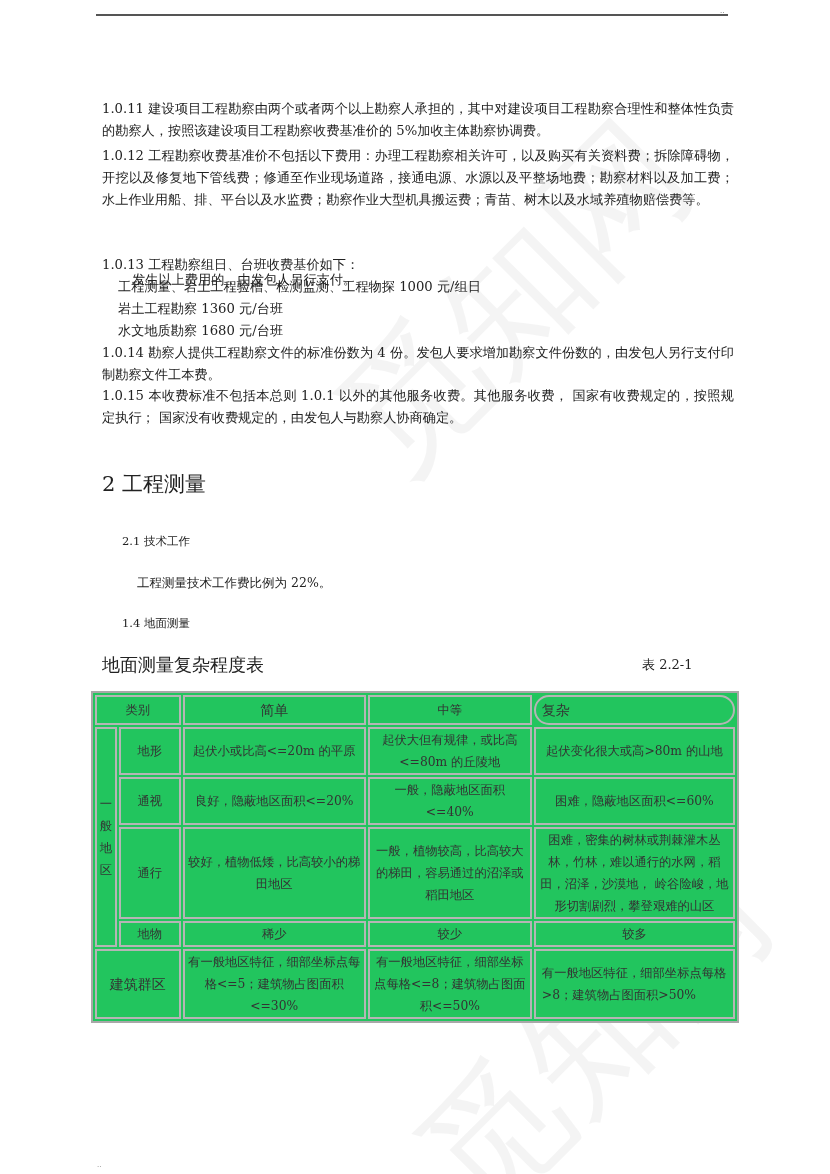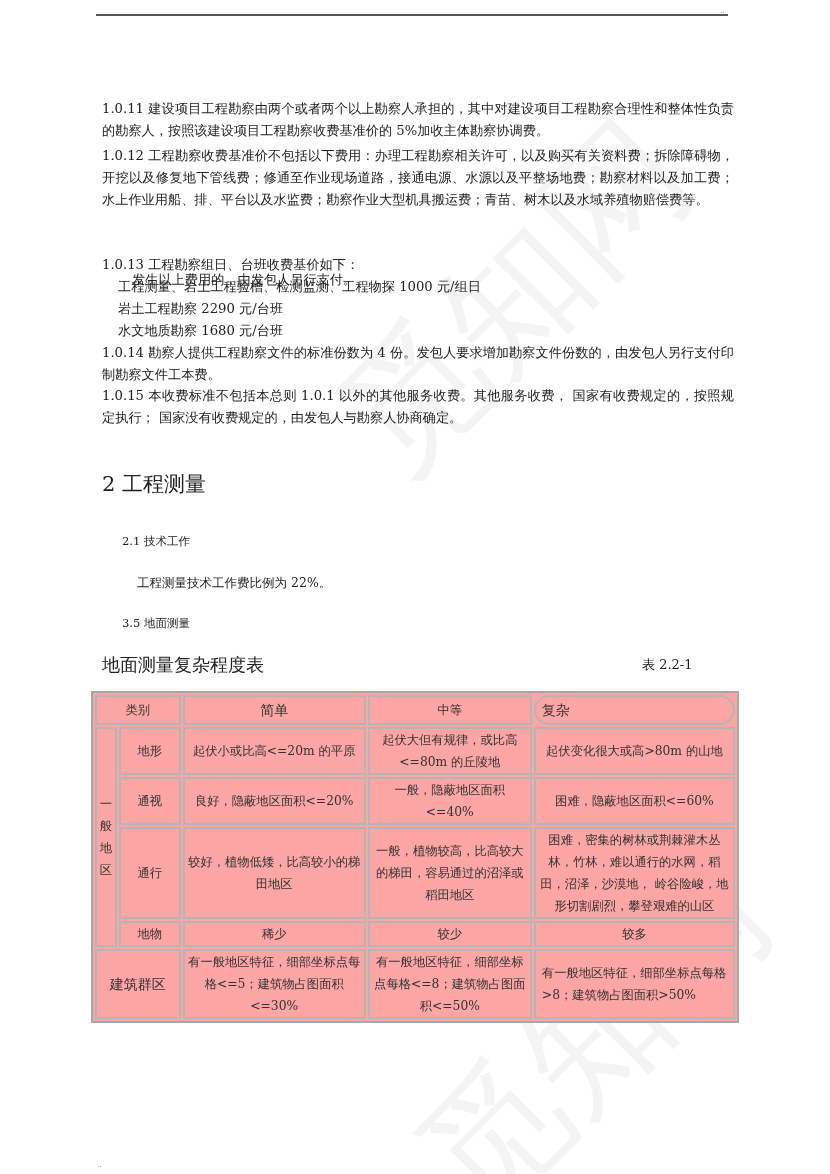--- a/index.html
+++ b/index.html
@@ -18,21 +18,21 @@
   .para { position: absolute; left: 0; width: 632px; text-align: justify; }
   .indent { padding-left: 30px; margin-top: 36px; }
   .indent2 { padding-left: 16px; }
   .h1 { position: absolute; left: 0; top: 470px; font-size: 21px; line-height: 28px; }
   .h2 { position: absolute; left: 20px; font-size: 11.5px; line-height: 16px; }
   .caption-left { position: absolute; left: 0; top: 654px; font-size: 18px; }
   .caption-right { position: absolute; left: 540px; top: 654px; font-size: 13px; }
 
   table.grid { position: absolute; left: 91px; top: 691px; width: 648px;
                border-collapse: separate; border-spacing: 2px;
-               border: 2px solid #a8a8a8; background: #fca5a5; font-size: 12.3px; }
+               border: 2px solid #a8a8a8; background: #22c55e; font-size: 12.3px; }
   table.grid td { border: 2px solid #b5b5b5; text-align: center; vertical-align: middle;
                   line-height: 22px; padding: 0 2px; color: #333; }
   .col-side { width: 14px; }
   .col-cat { width: 56px; }
   .col-s { width: 182px; margin-top: 32px; }
   .col-m { width: 162px; }
   .col-c { width: 197px; border-radius: 15px; }
   td.left { text-align: left !important; padding-left: 6px !important; }
   td.big { font-size: 14px; }
   .vert { line-height: 22px; }
@@ -44,29 +44,29 @@
 <div class="header-mark">..</div>
 <div class="watermark">觅知网</div>
 <div class="watermark watermark2">觅知网</div>
 
 <div class="content">
   <div class="para" style="top:98px">1.0.11  建设项目工程勘察由两个或者两个以上勘察人承担的，其中对建设项目工程勘察合理性和整体性负责的勘察人，按照该建设项目工程勘察收费基准价的 5%加收主体勘察协调费。</div>
   <div class="para" style="top:145px">1.0.12  工程勘察收费基准价不包括以下费用：办理工程勘察相关许可，以及购买有关资料费；拆除障碍物，开挖以及修复地下管线费；修通至作业现场道路，接通电源、水源以及平整场地费；勘察材料以及加工费；水上作业用船、排、平台以及水监费；勘察作业大型机具搬运费；青苗、树木以及水域养殖物赔偿费等。</div>
   <div class="para indent" style="top:233px">发生以上费用的，由发包人另行支付。</div>
   <div class="para" style="top:254px">1.0.13  工程勘察组日、台班收费基价如下：</div>
   <div class="para indent2" style="top:276px">工程测量、岩土工程验槽、检测监测、工程物探  1000 元/组日</div>
-  <div class="para indent2" style="top:298px">岩土工程勘察  2290 元/台班</div>
+  <div class="para indent2" style="top:298px">岩土工程勘察  1360 元/台班</div>
   <div class="para indent2" style="top:320px">水文地质勘察  1680 元/台班</div>
   <div class="para" style="top:342px">1.0.14  勘察人提供工程勘察文件的标准份数为 4 份。发包人要求增加勘察文件份数的，由发包人另行支付印制勘察文件工本费。</div>
   <div class="para" style="top:385px">1.0.15  本收费标准不包括本总则 1.0.1 以外的其他服务收费。其他服务收费，  国家有收费规定的，按照规定执行；  国家没有收费规定的，由发包人与勘察人协商确定。</div>
 
   <div class="h1">2  工程测量</div>
   <div class="h2" style="top:533px">2.1 技术工作</div>
   <div class="para" style="top:572px; left:35px; width:500px; font-size:12.5px;">工程测量技术工作费比例为 22%。</div>
-  <div class="h2" style="top:615px">3.5 地面测量</div>
+  <div class="h2" style="top:615px">1.4 地面测量</div>
   <div class="caption-left">地面测量复杂程度表</div>
   <div class="caption-right">表 2.2-1</div>
 </div>
 
 <table class="grid">
   <tbody>
       <tr style="height:30px">
     <td colspan="2">类别</td>
     <td class="col-s big">简单</td>
     <td class="col-m">中等</td>

